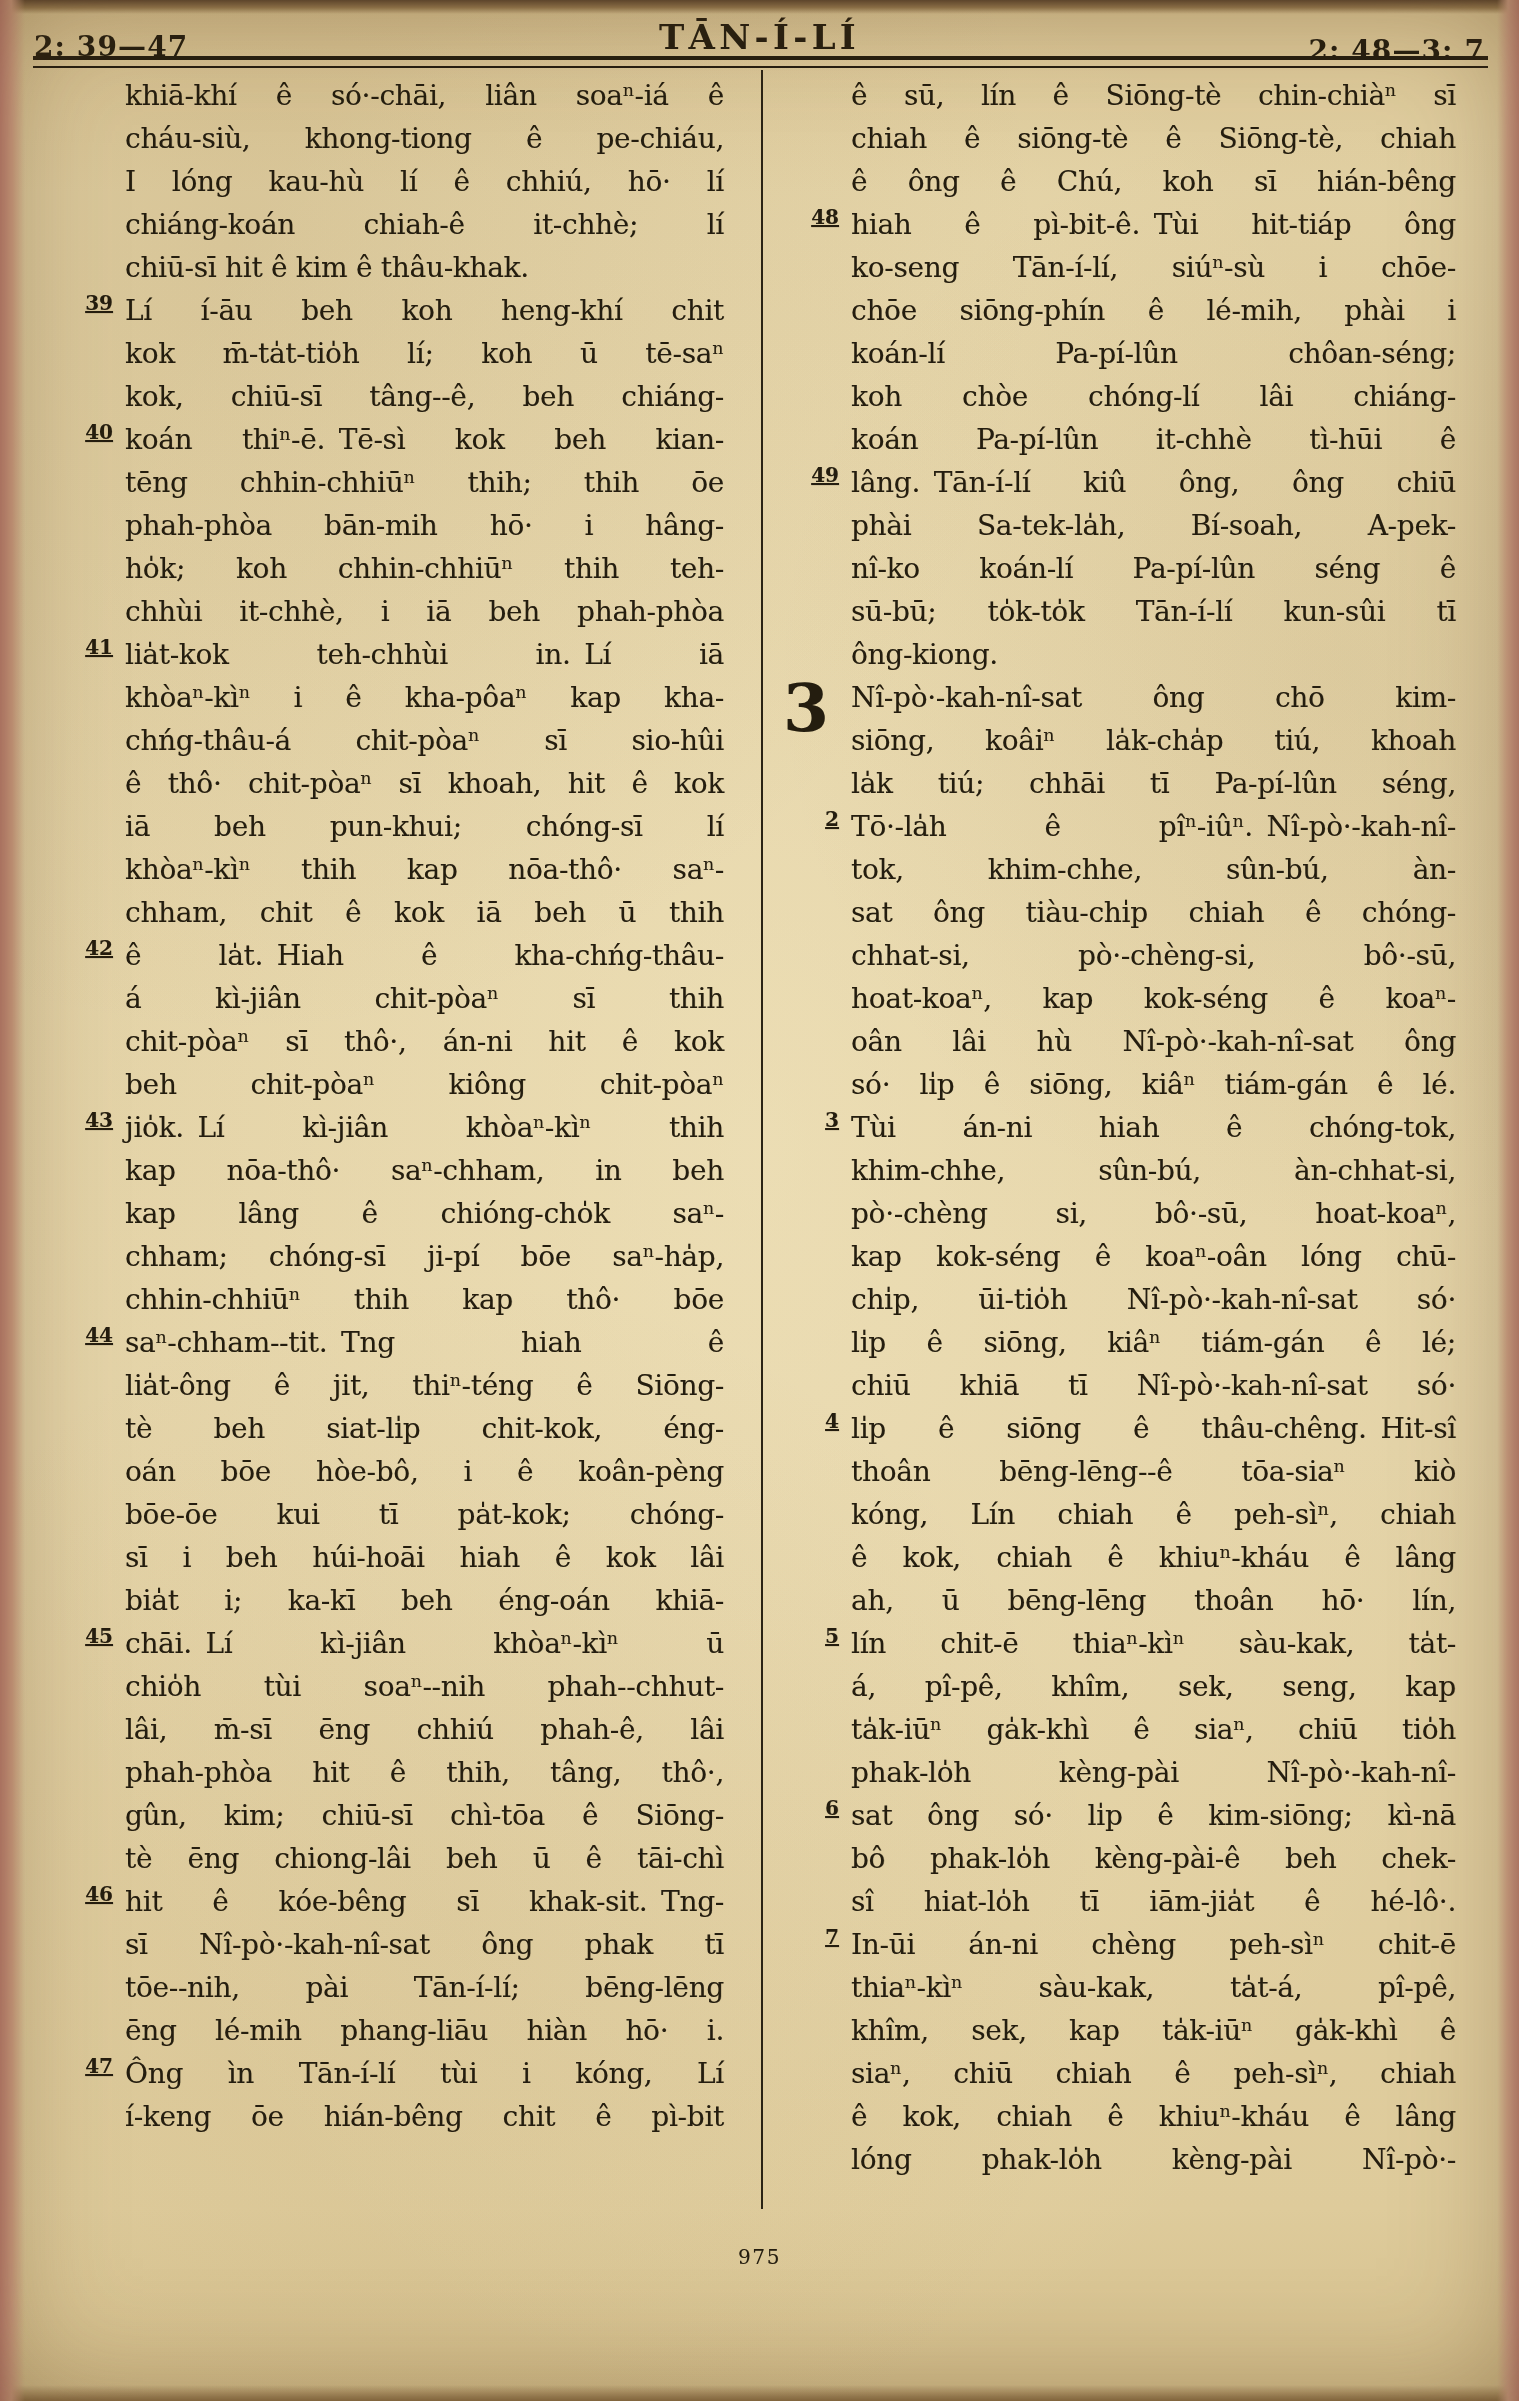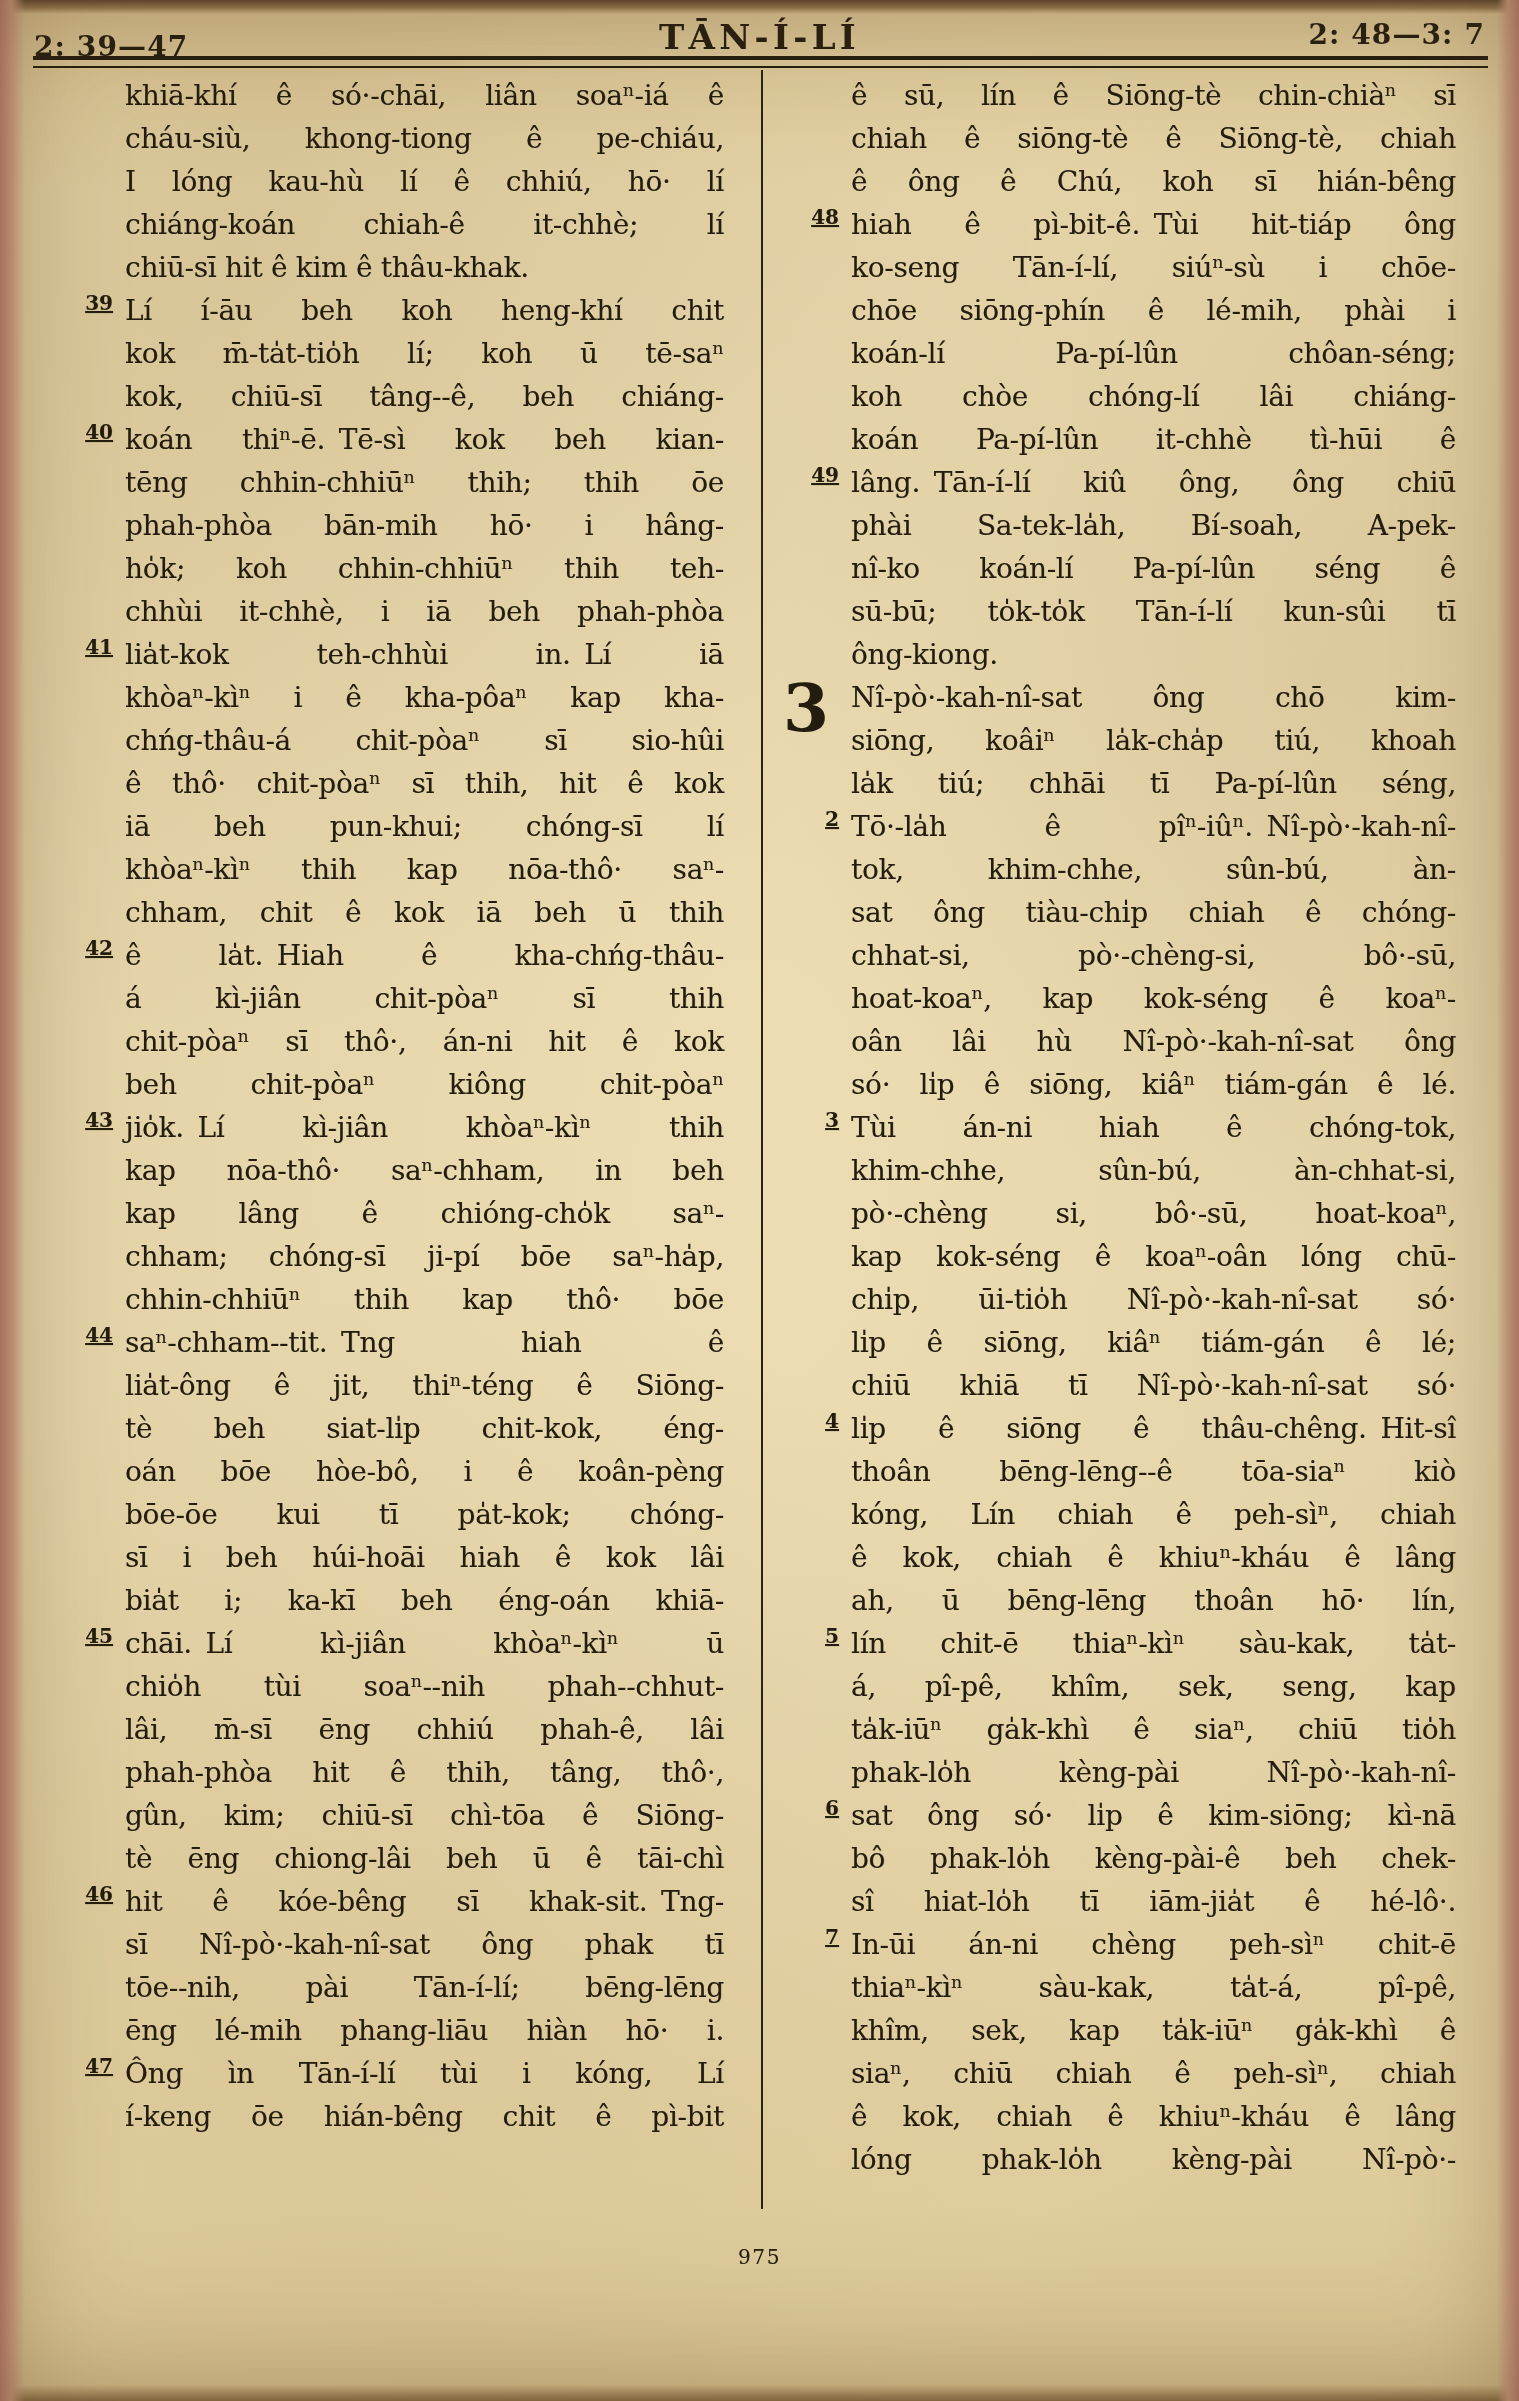--- a/index.html
+++ b/index.html
@@ -41,21 +41,21 @@
   .header { position: absolute; top: 14px; left: 0; right: 0; height: 38px; }
   .href-left {
     position: absolute; left: 34px; top: 7.6px;
     font-size: 28px; font-weight: bold; letter-spacing: 1.1px; margin-top: 8px;
   }
   .htitle {
     position: absolute; left: 50%; transform: translateX(-50%); top: 3.2px;
     font-size: 34px; font-weight: bold; letter-spacing: 4.3px;
   }
   .href-right {
-    position: absolute; right: 34px; top: 4px;
+    position: absolute; right: 34px; top: 20px;
     font-size: 28px; font-weight: bold; letter-spacing: 1.1px;
   }
 
   .rule1 { position: absolute; left: 32.5px; right: 31px; top: 56px; height: 4.3px; background: #241d10; }
   .rule2 { position: absolute; left: 32.5px; right: 31px; top: 66px; height: 1.6px; background: #241d10; }
 
   .divider { position: absolute; left: 761px; top: 70px; height: 2139px; width: 2.2px; background: #2a2314; }
 
   .col { position: absolute; top: 74px; }
   .col-left  { left: 125px; width: 599px; }
@@ -120,21 +120,21 @@
       <div class="line">kok m̄-ta̍t-tio̍h lí; koh ū tē-saⁿ</div>
       <div class="line">kok, chiū-sī tâng--ê, beh chiáng-</div>
       <div class="line"><span class="vnum">40</span>koán thiⁿ-ē. Tē-sì kok beh kian-</div>
       <div class="line">tēng chhin-chhiūⁿ thih; thih ōe</div>
       <div class="line">phah-phòa bān-mih hō· i hâng-</div>
       <div class="line">ho̍k; koh chhin-chhiūⁿ thih teh-</div>
       <div class="line">chhùi it-chhè, i iā beh phah-phòa</div>
       <div class="line"><span class="vnum">41</span>lia̍t-kok teh-chhùi in. Lí iā</div>
       <div class="line">khòaⁿ-kìⁿ i ê kha-pôaⁿ kap kha-</div>
       <div class="line">chńg-thâu-á chit-pòaⁿ sī sio-hûi</div>
-      <div class="line">ê thô· chit-pòaⁿ sī thih, hit ê kok</div>
+      <div class="line">ê thô· chit-pòaⁿ sī khoah, hit ê kok</div>
       <div class="line">iā beh pun-khui; chóng-sī lí</div>
       <div class="line">khòaⁿ-kìⁿ thih kap nōa-thô· saⁿ-</div>
       <div class="line">chham, chit ê kok iā beh ū thih</div>
       <div class="line"><span class="vnum">42</span>ê la̍t. Hiah ê kha-chńg-thâu-</div>
       <div class="line">á kì-jiân chit-pòaⁿ sī thih</div>
       <div class="line">chit-pòaⁿ sī thô·, án-ni hit ê kok</div>
       <div class="line">beh chit-pòaⁿ kiông chit-pòaⁿ</div>
       <div class="line"><span class="vnum">43</span>jio̍k. Lí kì-jiân khòaⁿ-kìⁿ thih</div>
       <div class="line">kap nōa-thô· saⁿ-chham, in beh</div>
       <div class="line">kap lâng ê chióng-cho̍k saⁿ-</div>

